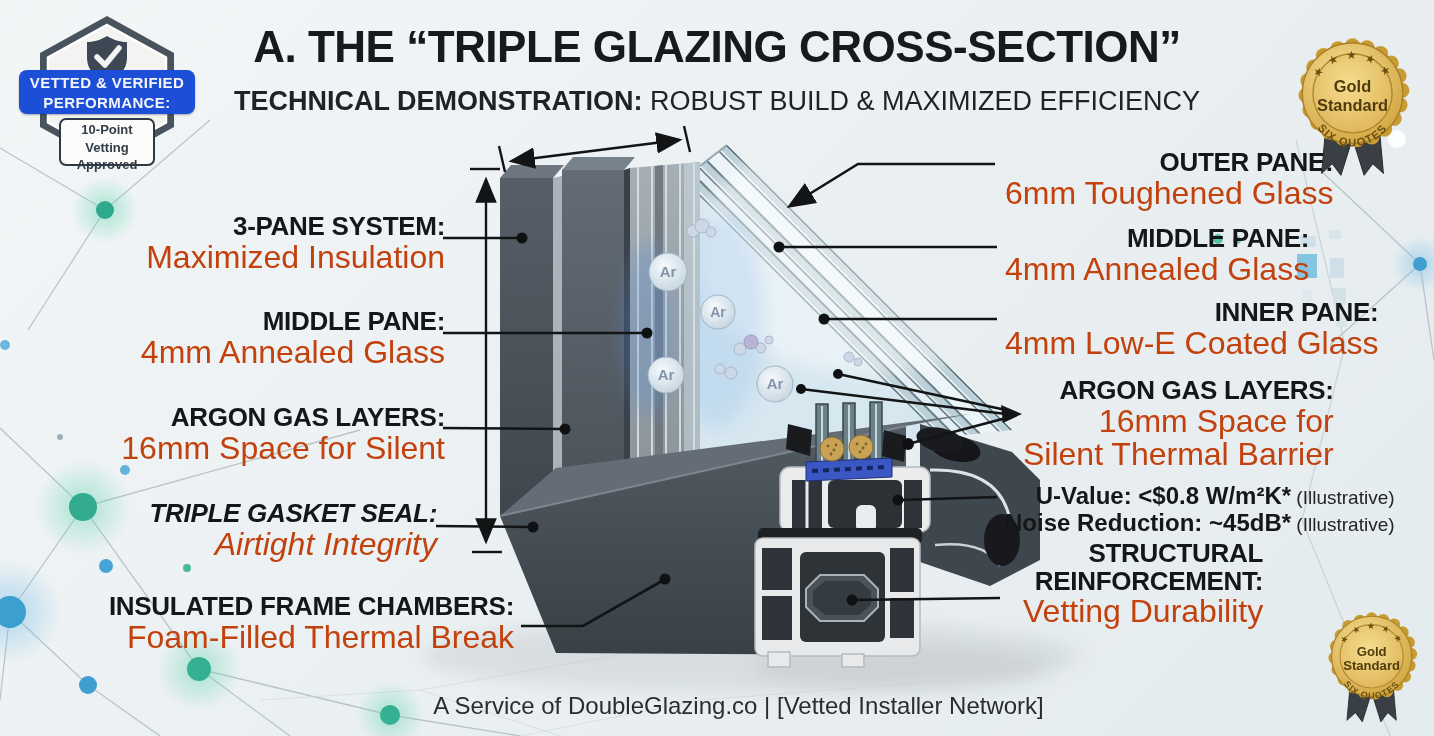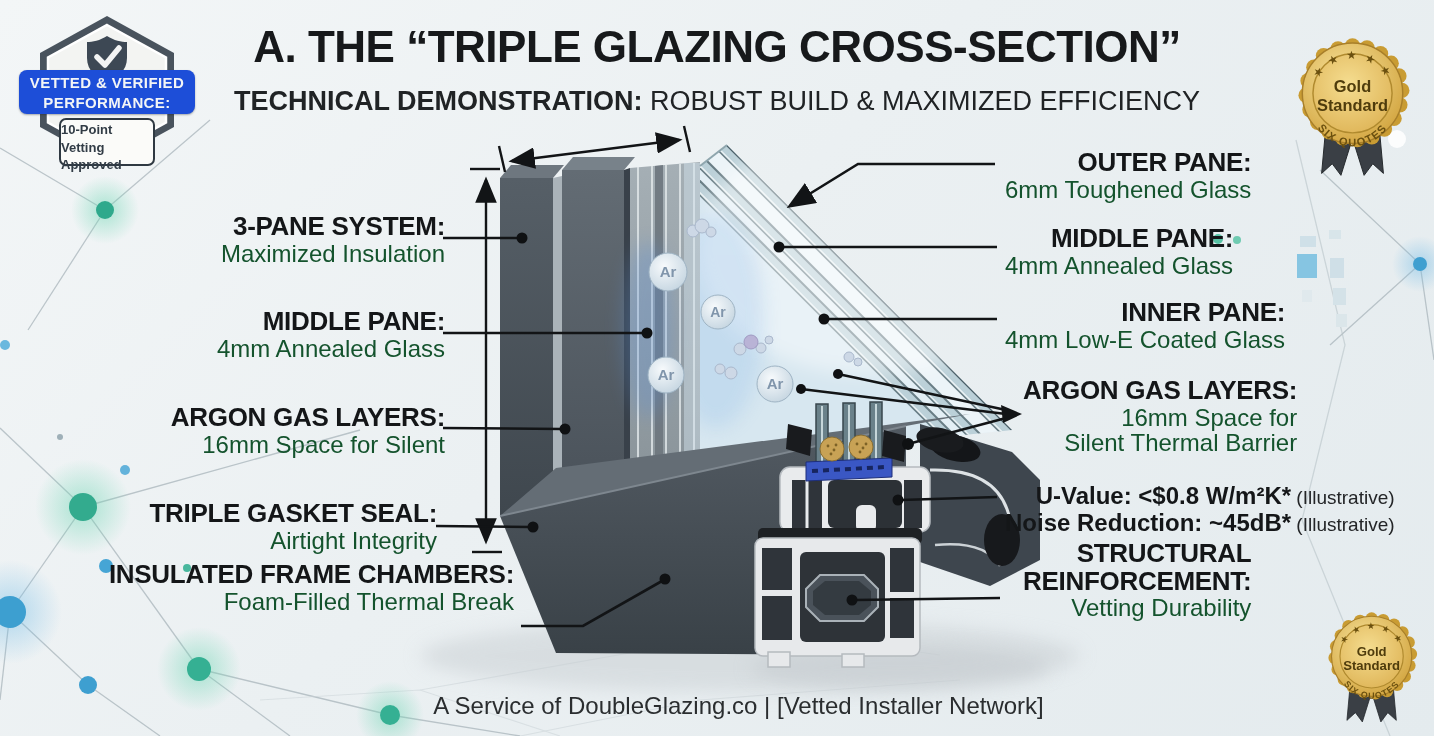--- a/index.html
+++ b/index.html
@@ -9,36 +9,36 @@
   .stage{position:absolute;left:0;top:0;width:1434px;height:736px;}
   svg.scene{position:absolute;left:0;top:0;z-index:1;}
   .txt{position:absolute;z-index:3;color:#17191b;text-align:right;}
   .hdr-title{left:0;right:0;top:22px;text-align:center;font-size:44px;font-weight:800;
              letter-spacing:-.5px;color:#17191b;}
   .hdr-sub{left:0;right:0;top:86px;text-align:center;font-size:27px;color:#202325;}
   .hdr-sub .b{font-weight:800;}
   .hdr-sub .r{font-weight:500;}
   .lbl{line-height:1.06;}
   .lbl .t{font-size:26px;font-weight:800;letter-spacing:-.3px;color:#141618;display:block;}
-  .lbl .s{font-size:24px;font-weight:500;color:#14532d;display:block;}
+  .lbl .s{font-size:32px;font-weight:500;color:#c2410c;display:block;}
   .lbl.ra{}
   .spec{line-height:1.12;}
   .spec-row{white-space:nowrap;}
   .spec-b{font-size:24px;font-weight:800;color:#141618;margin-top:18px;}
   .spec-l{font-size:19px;font-weight:500;color:#232527;}
   .footer{left:0;right:0;top:692px;text-align:center;font-size:24px;font-weight:400;color:#2a2d2f;margin-left:43px;}
   
   .hexbadge{position:absolute;left:26px;top:12px;width:162px;height:156px;z-index:4;}
   .hexbadge svg{position:absolute;left:0;top:0;}
   .vbanner{position:absolute;left:-7px;top:58px;width:176px;height:44px;background:#1d4ed8;
            border-radius:8px;box-shadow:0 1px 2px rgba(20,26,32,.35);
            color:#f3f5f6;text-align:center;font-weight:700;font-size:15px;line-height:1.3;
            letter-spacing:.4px;padding-top:3px;box-sizing:border-box;z-index:2;}
   .vapprove{position:absolute;left:33px;top:106px;width:96px;height:48px;background:#fbfbf9;
-            border:2px solid #2f3942;border-radius:7px;color:#323c46;
+            border:2px solid #2f3942;border-radius:7px;color:#323c46;text-align:center;
             font-weight:700;font-size:13px;line-height:1.35;padding-top:1px;box-sizing:border-box;z-index:2;}
   
   .gold1{position:absolute;left:1283px;top:20px;z-index:4;}
   .gold2{position:absolute;left:1316px;top:600px;z-index:4;}
 </style>
 </head>
 <body>
 
 <div class="stage">
 
@@ -353,25 +353,25 @@
   <span class="s">Maximized Insulation</span>
 </div>
 <div class="txt lbl ra" style="right:989px;top:308px;">
   <span class="t">MIDDLE PANE:</span>
   <span class="s">4mm Annealed Glass</span>
 </div>
 <div class="txt lbl ra" style="right:989px;top:404px;">
   <span class="t">ARGON GAS LAYERS:</span>
   <span class="s">16mm Space for Silent</span>
 </div>
-<div class="txt lbl ra" style="right:997px;top:500px;">
+<div class="txt lbl ra" style="right:997px;top:500px;font-style:italic;">
   <span class="t">TRIPLE GASKET SEAL:</span>
   <span class="s">Airtight Integrity</span>
 </div>
-<div class="txt lbl ra" style="right:920px;top:561px;">
+<div class="txt lbl ra" style="right:920px;top:593px;">
   <span class="t">INSULATED FRAME CHAMBERS:</span>
   <span class="s">Foam-Filled Thermal Break</span>
 </div>
 
 <div class="txt lbl" style="left:1005px;top:149px;">
   <span class="t">OUTER PANE:</span>
   <span class="s">6mm Toughened Glass</span>
 </div>
 <div class="txt lbl" style="left:1005px;top:225px;">
   <span class="t">MIDDLE PANE:</span>

